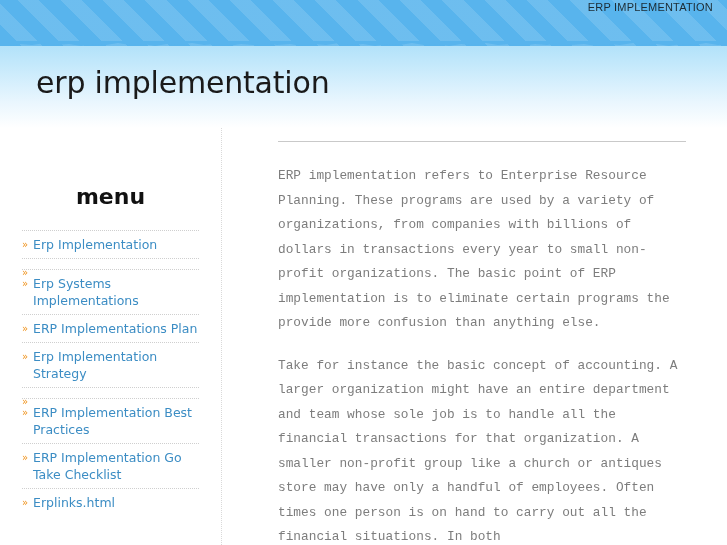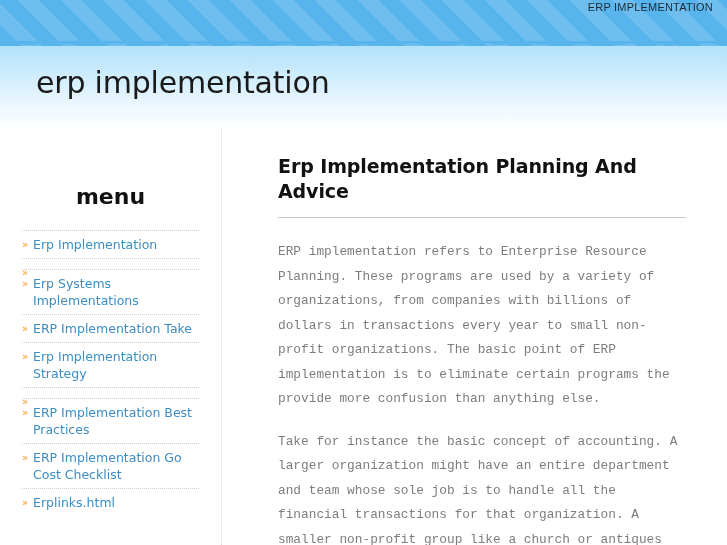--- a/index.html
+++ b/index.html
@@ -219,21 +219,21 @@
       </li>
       <li>
         <a class="menu-link" href="#">
           <span class="bullet">»</span>
           <span>Erp Systems Implementations</span>
         </a>
       </li>
       <li>
         <a class="menu-link" href="#">
           <span class="bullet">»</span>
-          <span>ERP Implementation Take</span>
+          <span>ERP Implementations Plan</span>
         </a>
       </li>
       <li>
         <a class="menu-link" href="#">
           <span class="bullet">»</span>
           <span>Erp Implementation Strategy</span>
         </a>
       </li>
       <li>
         <a class="menu-link" href="#">
@@ -242,35 +242,34 @@
       </li>
       <li>
         <a class="menu-link" href="#">
           <span class="bullet">»</span>
           <span>ERP Implementation Best Practices</span>
         </a>
       </li>
       <li>
         <a class="menu-link" href="#">
           <span class="bullet">»</span>
-          <span>ERP Implementation Go Cost Checklist</span>
+          <span>ERP Implementation Go Take Checklist</span>
         </a>
       </li>
       <li>
         <a class="menu-link" href="#">
           <span class="bullet">»</span>
           <span>Erplinks.html</span>
         </a>
       </li>
 
     </ul>
   </div>
 
   <div class="content">
-    <h2 class="content-heading">Erp Implementation Planning And Advice</h2>
 
     <hr class="content-rule">
 
     <p>ERP implementation refers to Enterprise Resource Planning. These programs are used by a variety of organizations, from companies with billions of dollars in transactions every year to small non-profit organizations. The basic point of ERP implementation is to eliminate certain programs the provide more confusion than anything else.</p>
     <p class="p-second">Take for instance the basic concept of accounting. A larger organization might have an entire department and team whose sole job is to handle all the financial transactions for that organization. A smaller non-profit group like a church or antiques store may have only a handful of employees. Often times one person is on hand to carry out all the financial situations. In both</p>
   </div>
 
 </div>
 
 </body></html>

